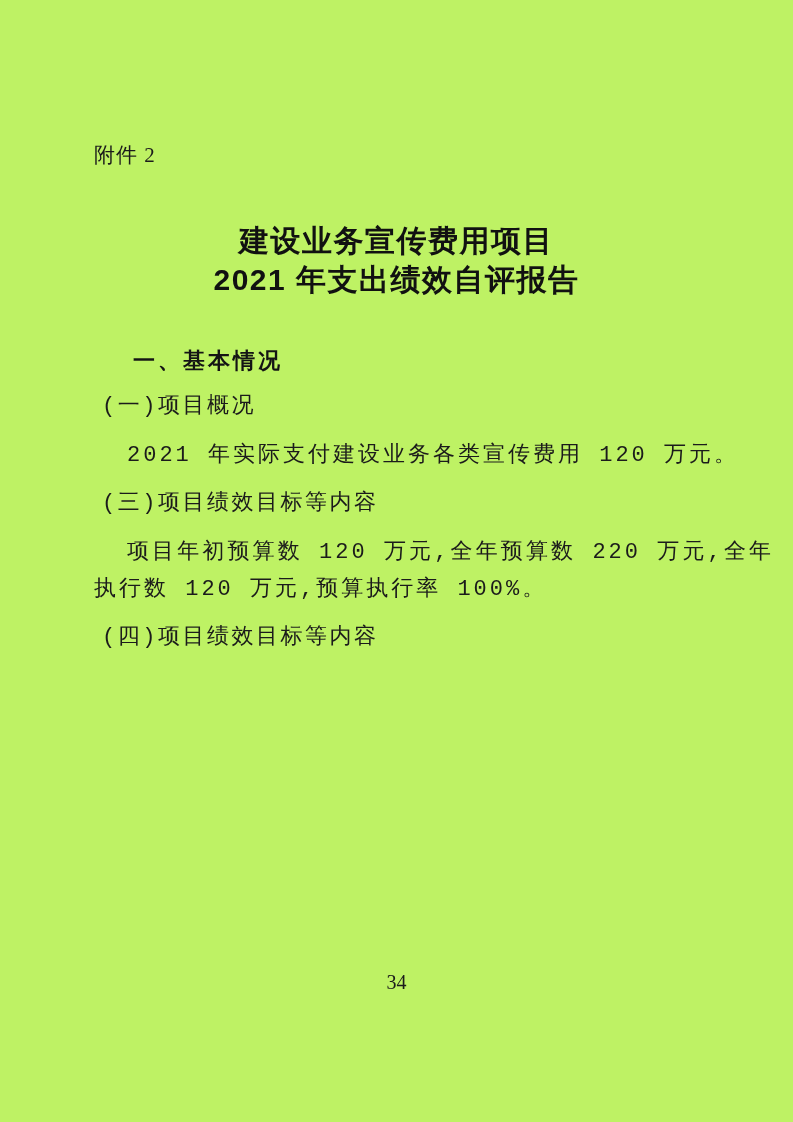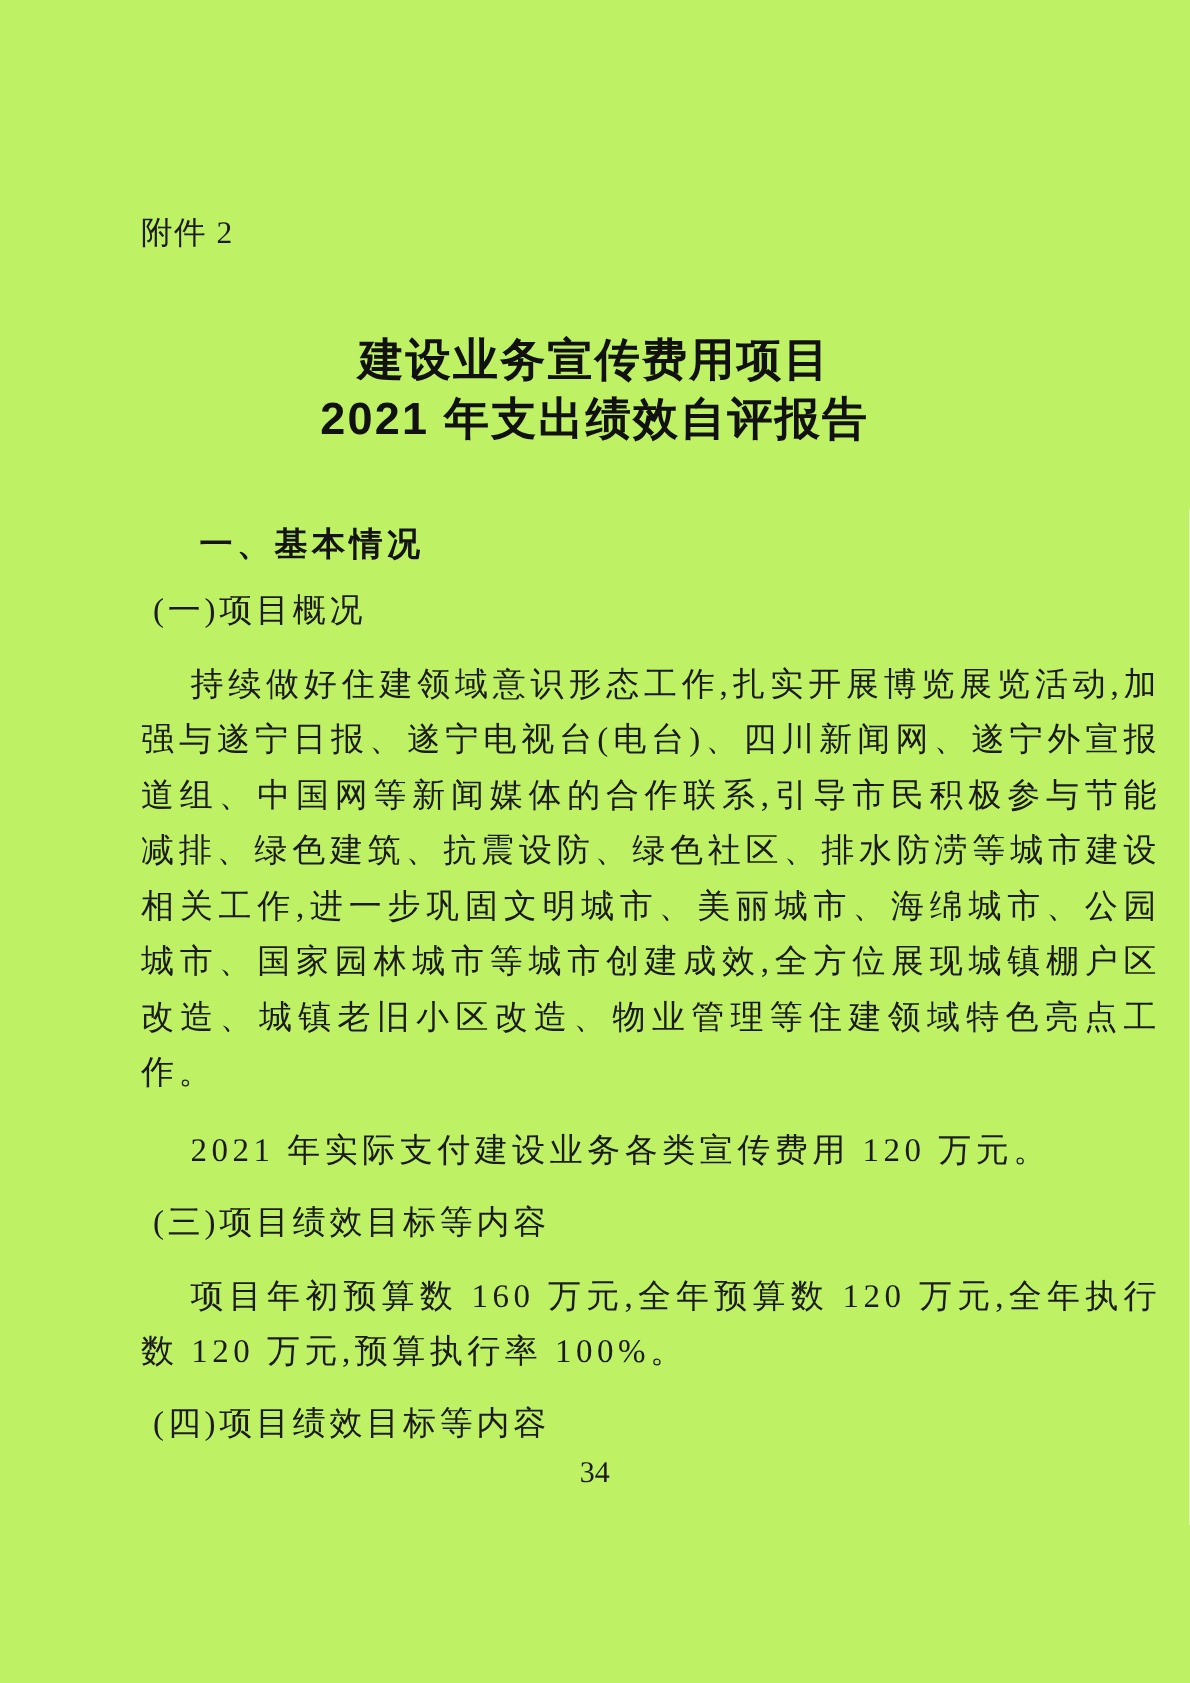--- a/index.html
+++ b/index.html
@@ -40,20 +40,21 @@
   }
   .doc-title .title-line {
     display: block;
   }
   .body-text {
     position: absolute;
     top: 348px;
     left: 94px;
     width: 680px;
     font-size: 22px;
+    font-family: Liberation Mono, monospace;
   }
   .section-heading {
     margin: 0 0 9px 0;
     font-size: 22px;
     font-weight: bold;
     line-height: 30px;
     text-indent: 39px;
     letter-spacing: 3px;
     color: #141414;
   }
@@ -93,28 +94,27 @@
     <span class="title-line">建设业务宣传费用项目</span>
     <span class="title-line">2021 年支出绩效自评报告</span>
   </h1>
 
   <div class="body-text">
 
     <h2 class="section-heading">一、基本情况</h2>
 
     <h3 class="sub-heading">(一)项目概况</h3>
 
-    <p class="para">持续做好住建领域意识形态工作,扎实开展博览展览活动,加强与遂宁日报、遂宁电视台(电台)、四川新闻网、遂宁外宣报道组、中国网等新闻媒体的合作联系,引导市民积极参与节能减排、绿色建筑、抗震设防、绿色社区、排水防涝等城市建设相关工作,进一步巩固文明城市、美丽城市、海绵城市、公园城市、国家园林城市等城市创建成效,全方位展现城镇棚户区改造、城镇老旧小区改造、物业管理等住建领域特色亮点工作。</p>
 
 
     <p class="para">2021 年实际支付建设业务各类宣传费用 120 万元。</p>
 
     <h3 class="sub-heading">(三)项目绩效目标等内容</h3>
 
-    <p class="para">项目年初预算数 160 万元,全年预算数 120 万元,全年执行数 120 万元,预算执行率 100%。</p>
+    <p class="para">项目年初预算数 120 万元,全年预算数 220 万元,全年执行数 120 万元,预算执行率 100%。</p>
 
     <h3 class="sub-heading">(四)项目绩效目标等内容</h3>
 
   </div>
 
   <div class="page-number">34</div>
 
 </div>
 
 </body></html>

